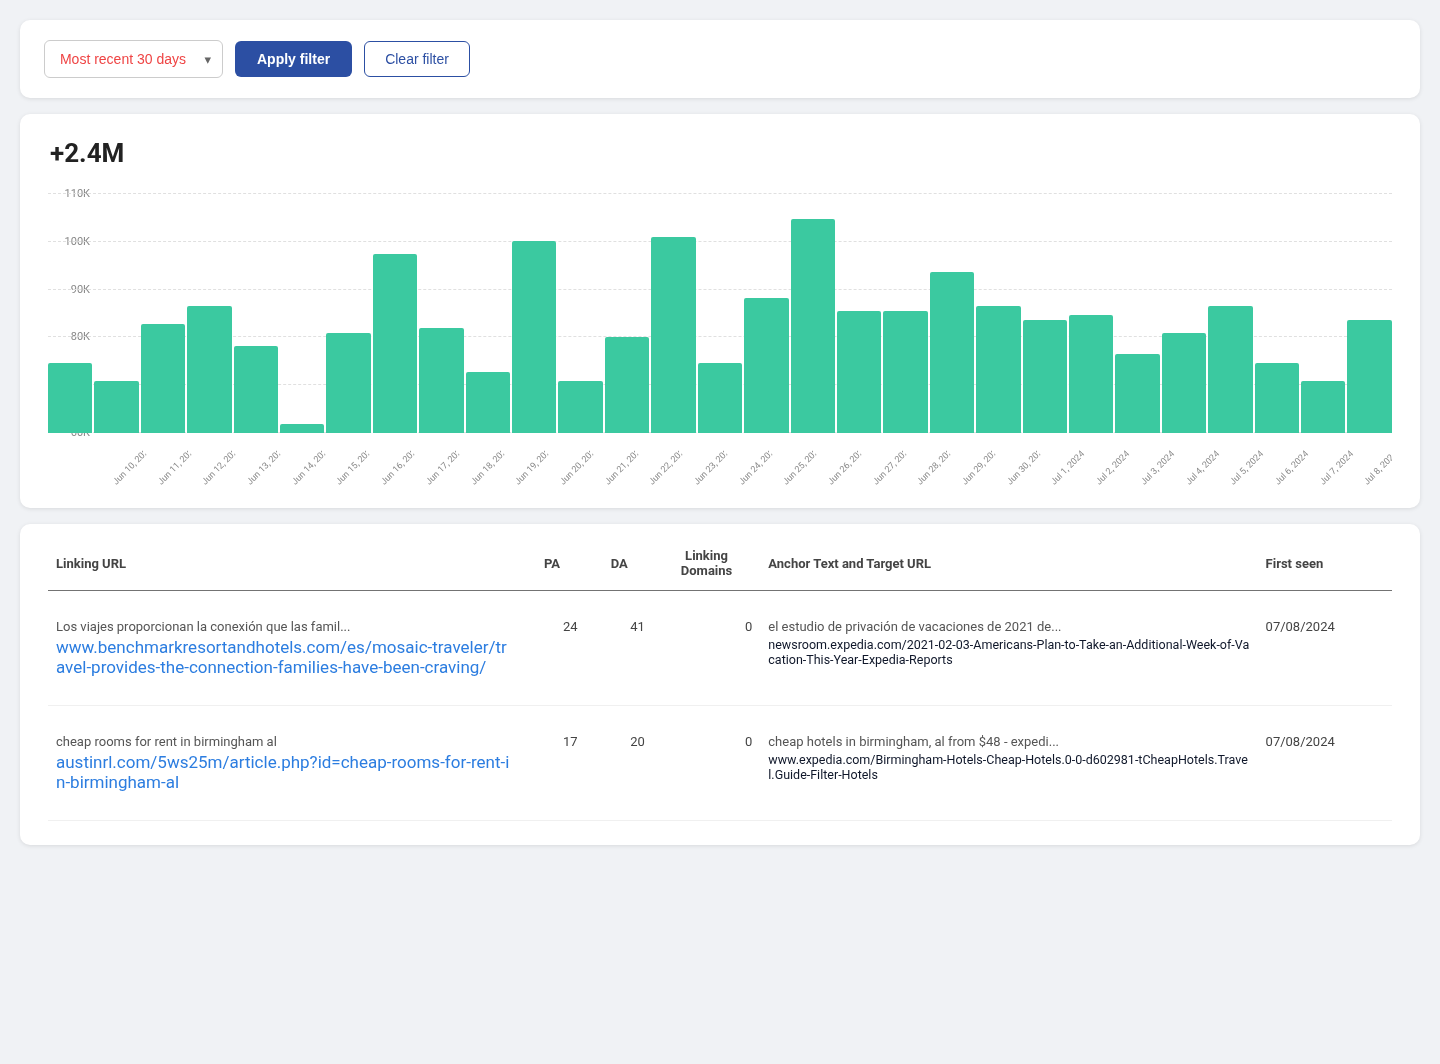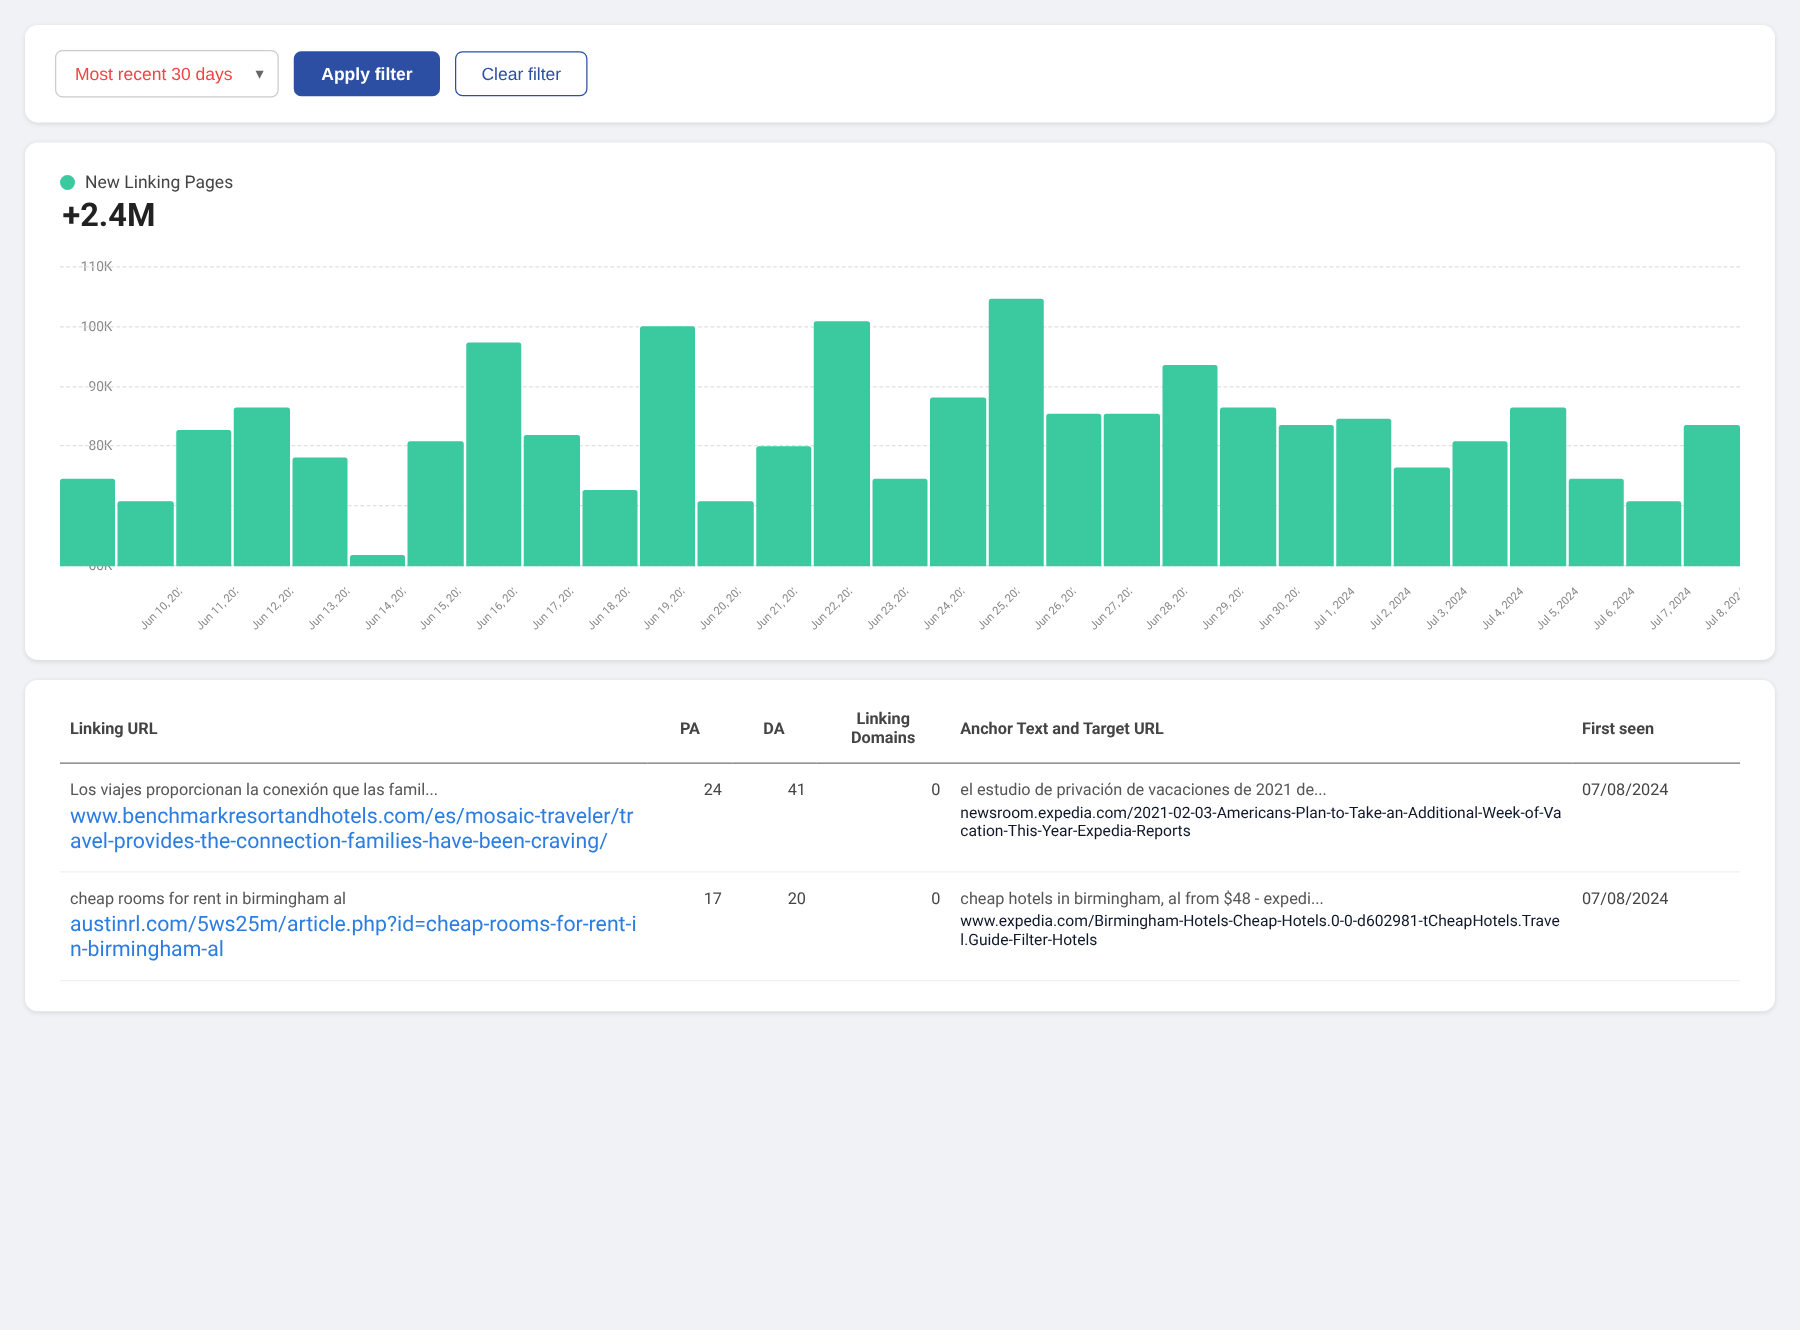--- a/index.html
+++ b/index.html
@@ -154,21 +154,21 @@
     thead th.center { text-align: center; }
     thead th.linking-domains { text-align: center; min-width: 60px; }
 
     tbody tr {
       border-bottom: 1px solid #f0f0f0;
     }
 
     tbody td {
       font-size: 13px;
       color: #444;
-      padding: 14px 8px;
+      padding: 28px 8px;
       vertical-align: top;
     }
 
     td.center { text-align: right; }
 
     .link-url {
       color: #2c7de0;
       text-decoration: none;
       display: block;
       font-size: 17px;
@@ -206,24 +206,20 @@
         <option>Most recent 60 days</option>
         <option>Most recent 90 days</option>
       </select>
     </div>
     <button class="btn-apply">Apply filter</button>
     <button class="btn-clear">Clear filter</button>
   </div>
 </div>
 
 <div class="card chart-card">
-  <div class="chart-legend">
-    <div class="legend-dot"></div>
-    <span class="legend-label">New Linking Pages</span>
-  </div>
   <div class="chart-total">+2.4M</div>
 
   <div class="chart-container">
     <div style="display:flex; flex-direction:column; width:100%;">
 
       <div style="position:relative; height:250px; display:flex; align-items:stretch;">
 
         <div class="y-axis">
           <span class="y-label">60K</span>
           <span class="y-label">70K</span>

